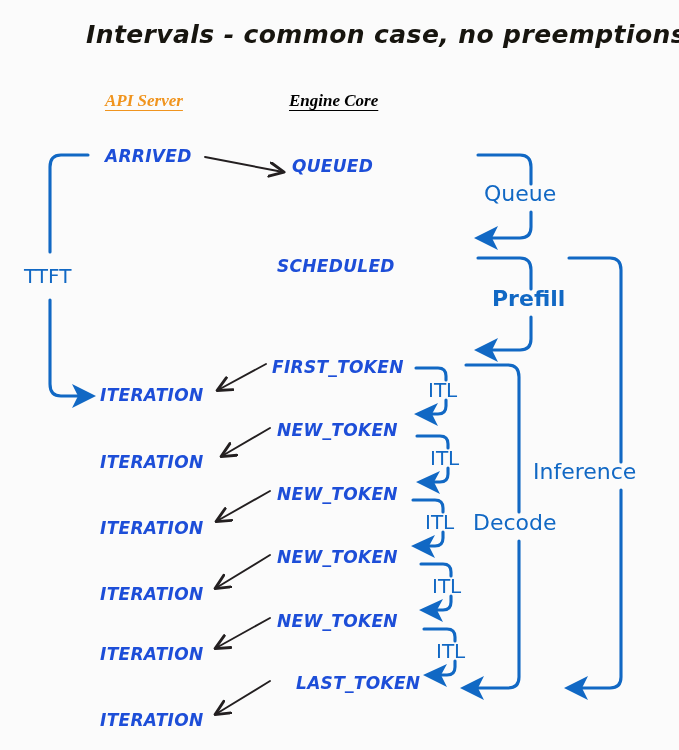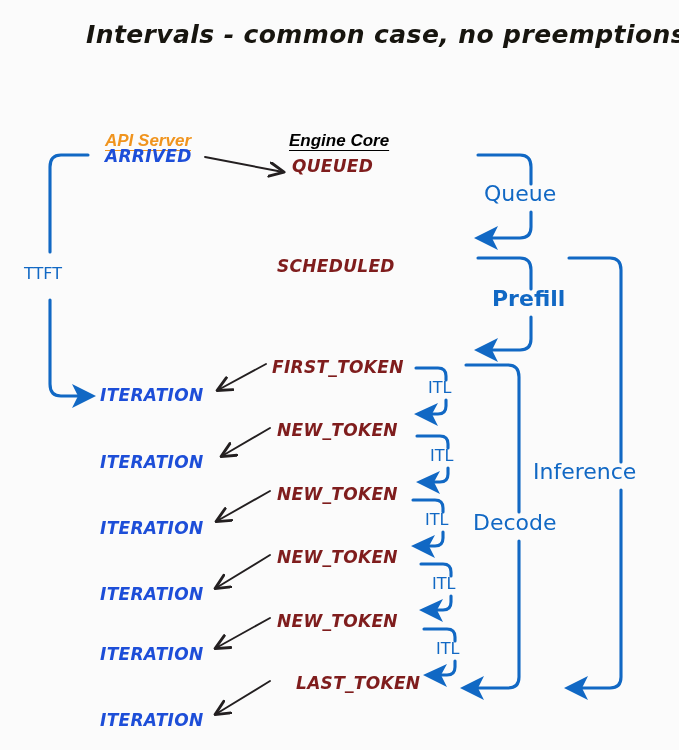--- a/index.html
+++ b/index.html
@@ -15,46 +15,45 @@
 
   .txt{position:absolute;white-space:nowrap;}
 
   .title{
     font-family:"DejaVu Sans", sans-serif;
     font-style:italic;font-weight:bold;
     font-size:25px;color:#17150f;
     letter-spacing:0.4px;
   }
   .colhead{
-    font-family:Liberation Sans, sans-serif;
+    font-family:Liberation Serif, serif;
     font-style:italic;font-weight:bold;font-size:17px;
     text-decoration:underline;
     text-underline-offset:4px;
-    margin-top:40px;
   }
   .colhead.api{color:#f0941e;}
   .colhead.engine{color:#000000;}
 
   .state{
     font-family:"DejaVu Sans", sans-serif;
     font-style:italic;font-weight:bold;font-size:17px;
     letter-spacing:0.3px;
   }
   .state.orange{color:#1d4ed8;}
-  .state.red{color:#7f1d1d;}
+  .state.red{color:#1d4ed8;}
 
   .bluelabel{
     font-family:"DejaVu Sans", sans-serif;
     font-style:normal;font-weight:normal;
     color:#1168c4;
     text-align:right;
   }
   .lbl-big{font-size:22px;}
-  .lbl-ttft{font-size:16px;}
-  .lbl-itl{font-size:16px;}
+  .lbl-ttft{font-size:20px;}
+  .lbl-itl{font-size:20px;}
 </style>
 </head>
 <body style="background: rgb(251, 251, 251);">
 
 <div id="canvas">
 
   <div class="txt title" style="left:86px;top:20px;">Intervals - common case, no preemptions</div>
 
   <div class="txt colhead api" style="left:105px;top:91px;">API Server</div>
   <div class="txt colhead engine" style="left:289px;top:91px;">Engine Core</div>

